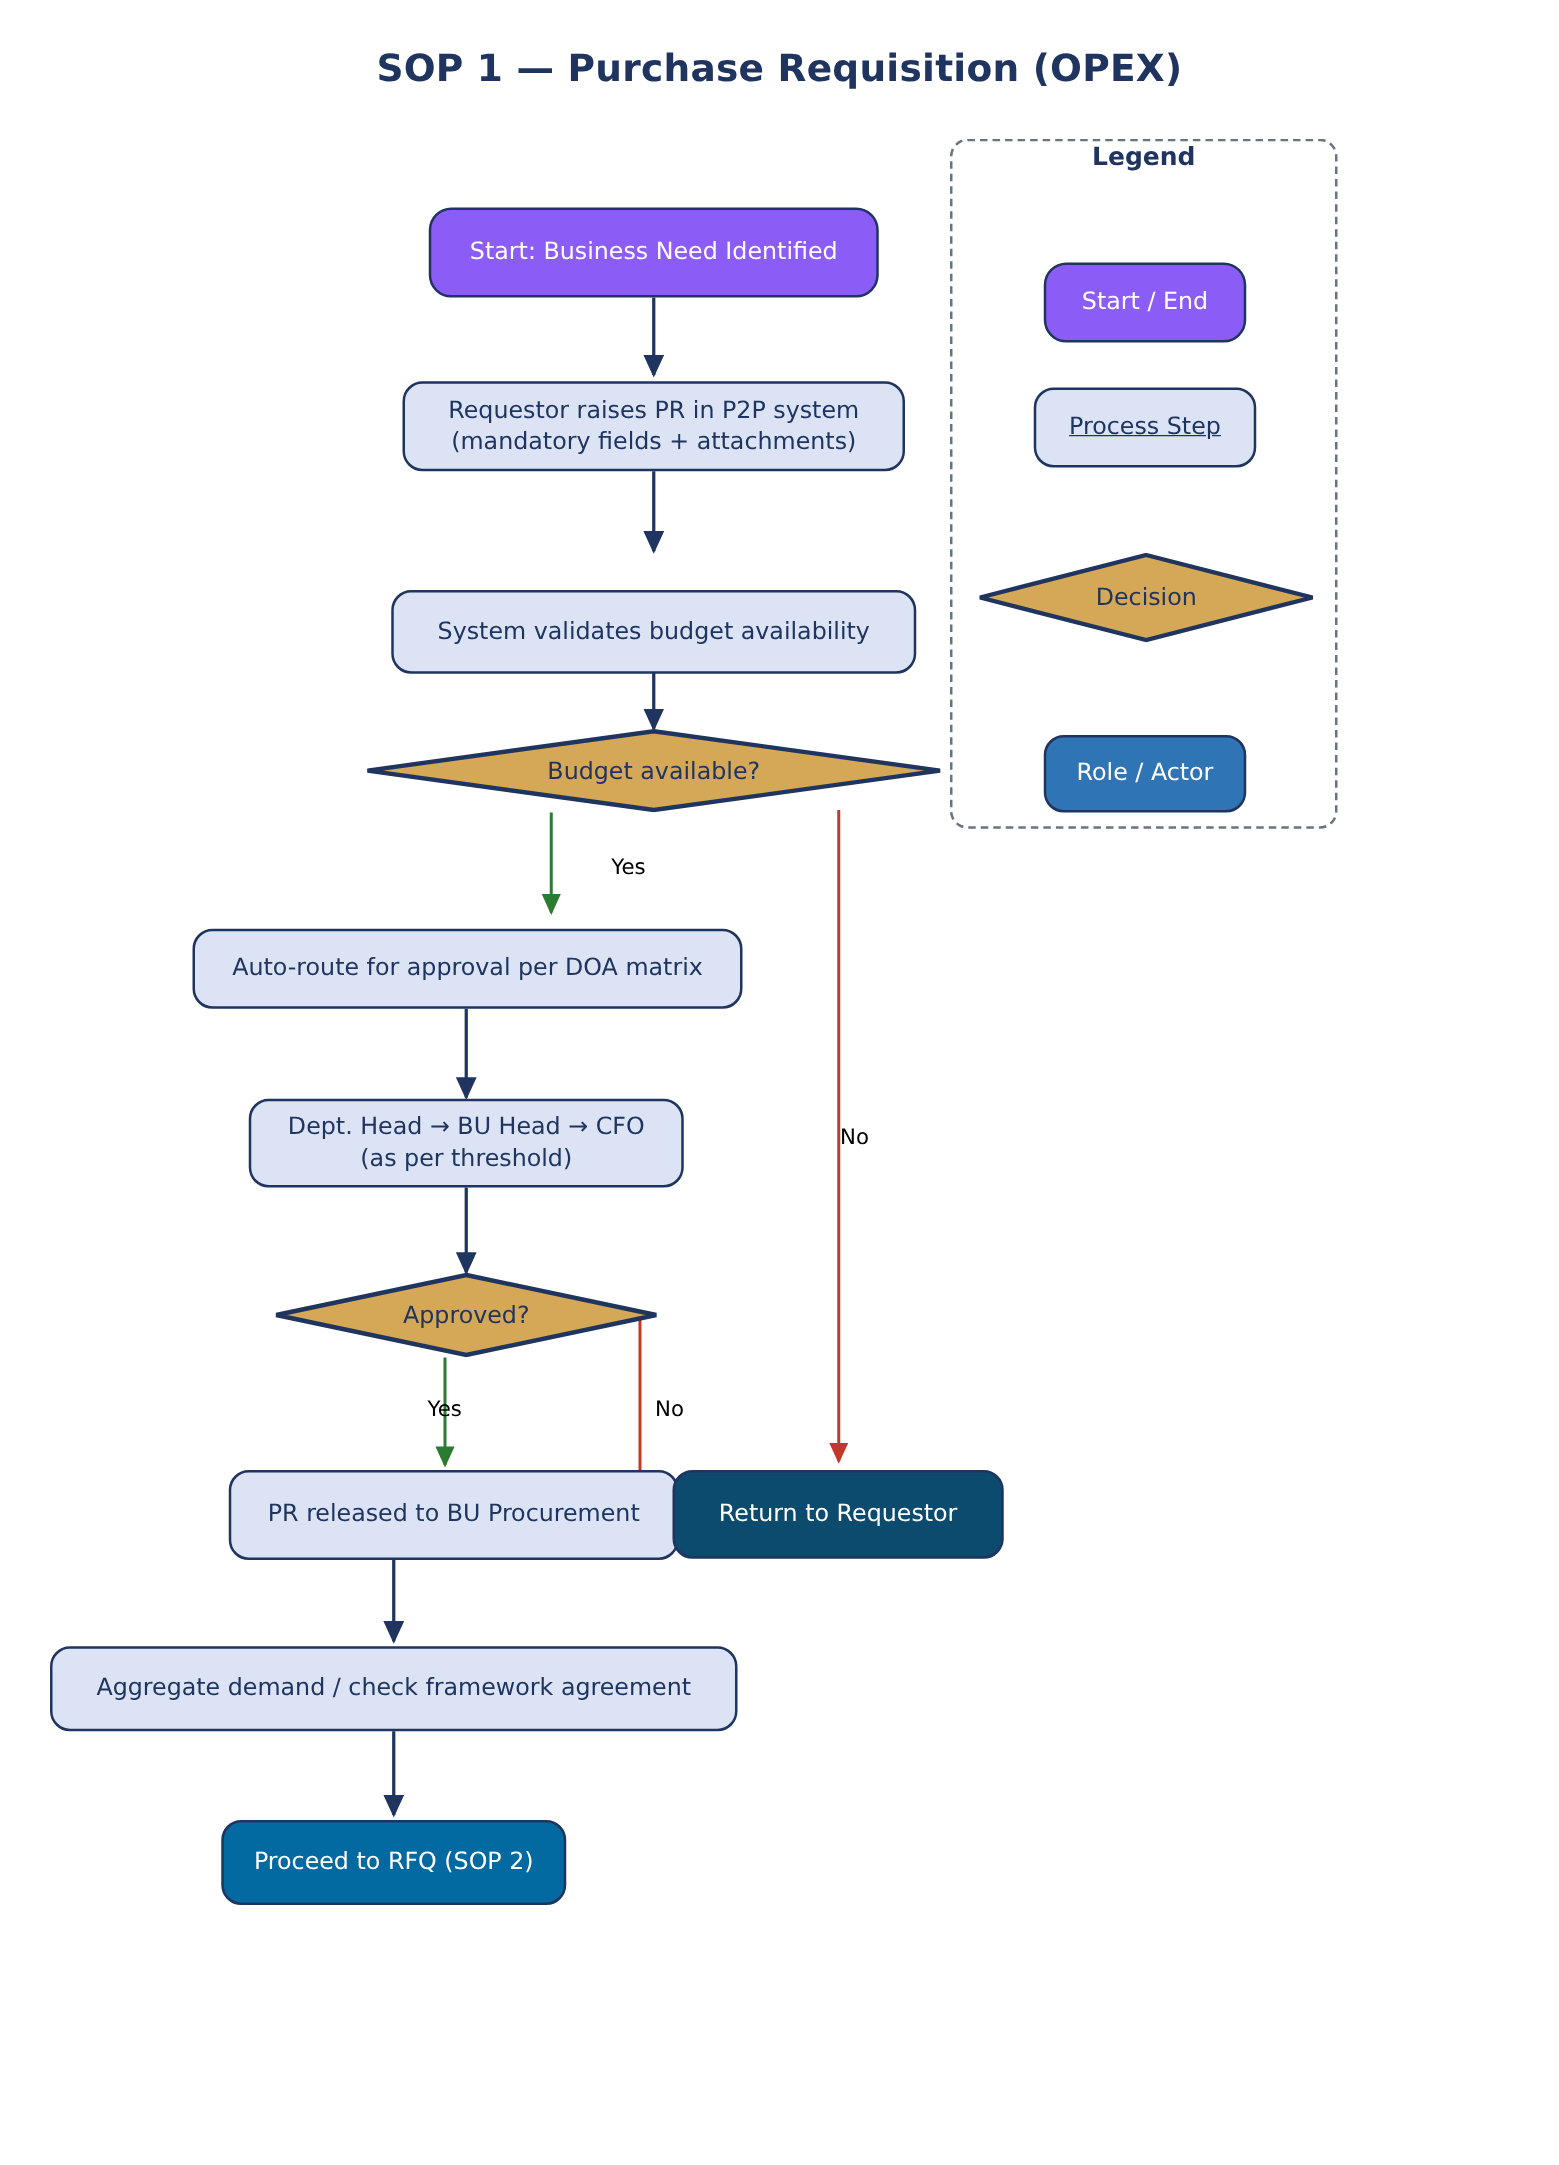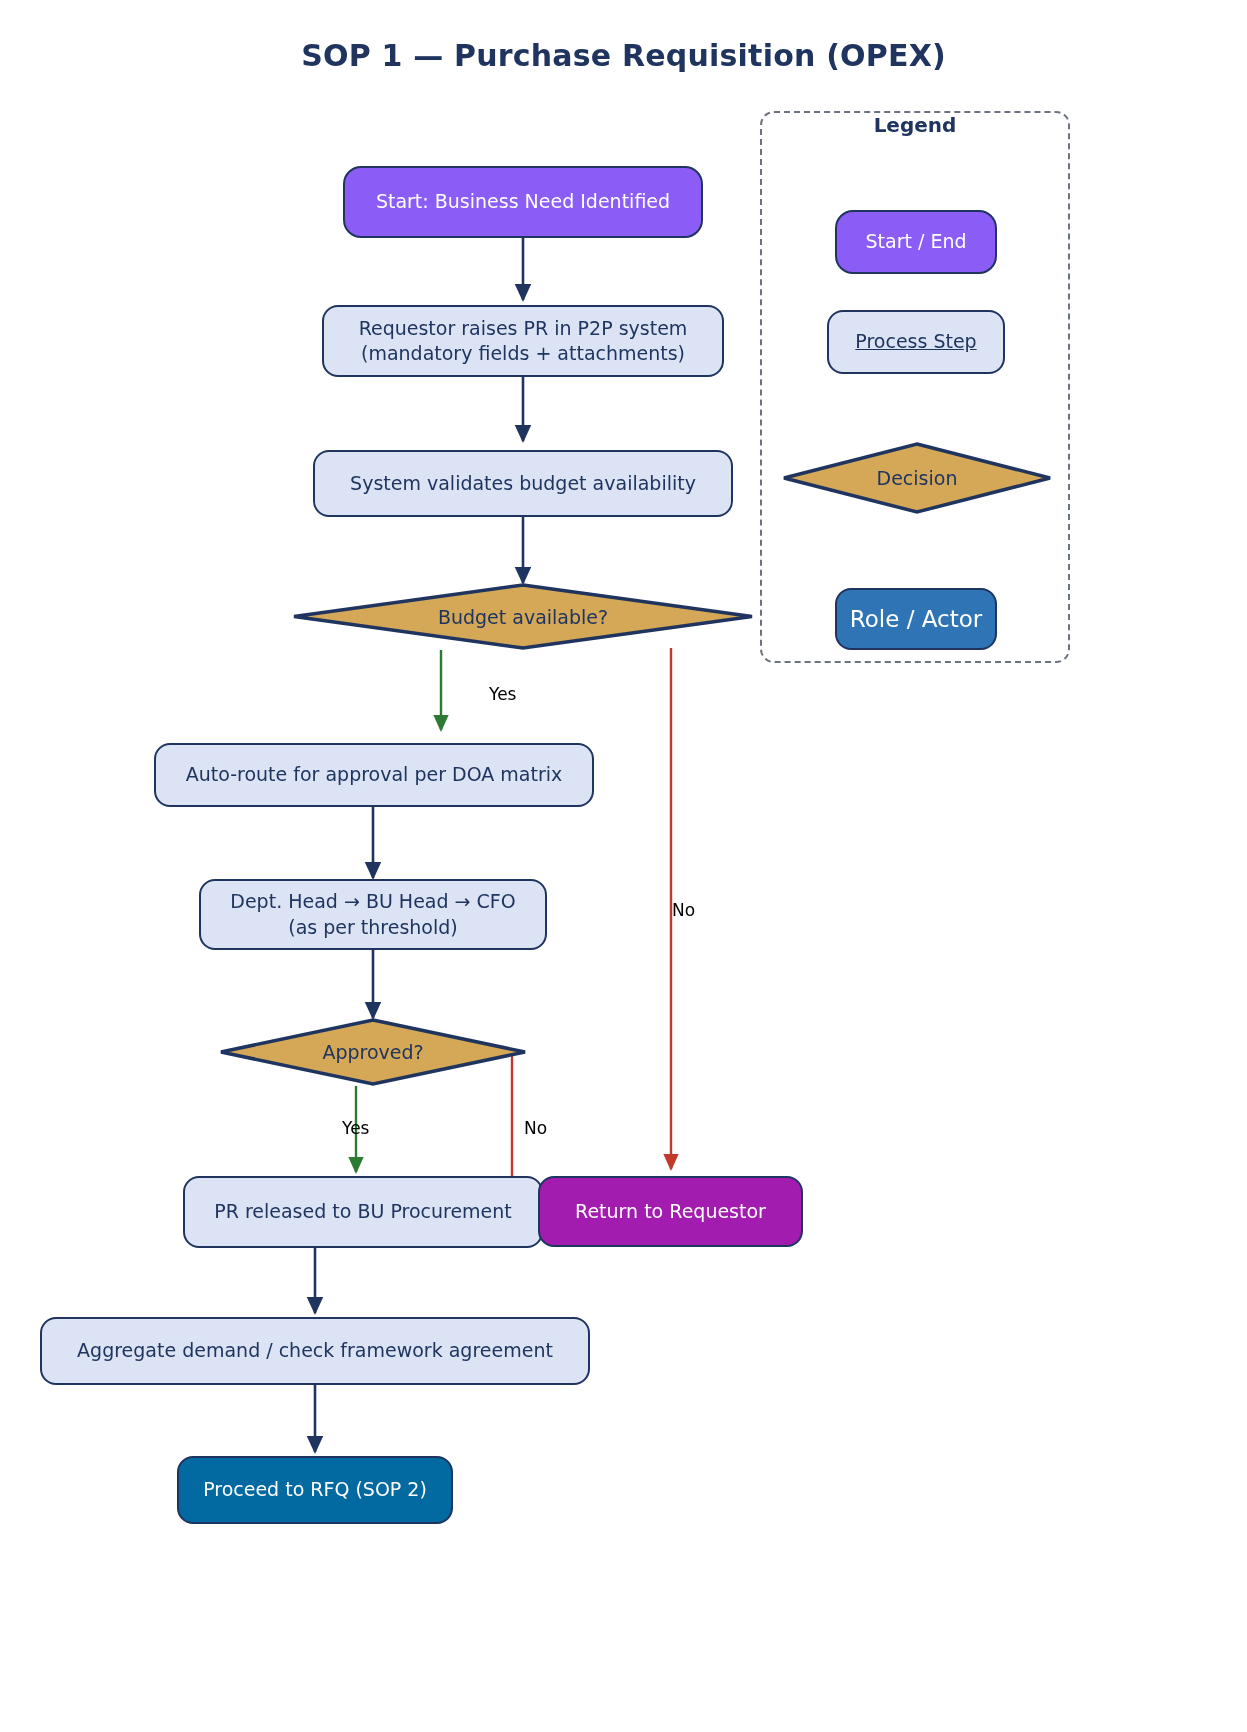--- a/index.html
+++ b/index.html
@@ -27,23 +27,23 @@
     line-height:1.32;
     white-space:pre-line;
     z-index:3;
   }
   .rounded{
     border-radius:16px;
     border:2.5px solid #1f3560;
   }
   .startend{background:#8b5cf6;color:#ffffff;font-size:19px;border-radius:18px;border:2.5px solid #1f3560;}
   .process{background:#dbe3f4;color:#1f3560;font-size:19px;}
-  .endbad{background:#a21caf;color:#ffffff;font-size:19px;border-radius:16px;border:2.5px solid #1f3560;}
+  .endbad{background:#0c4a6e;color:#ffffff;font-size:19px;border-radius:16px;border:2.5px solid #1f3560;}
   .endgood{background:#0369a1;color:#ffffff;font-size:19px;border-radius:16px;border:2.5px solid #1f3560;}
-  .roleactor{background:#2f74b5;color:#ffffff;font-size:23px;border-radius:16px;border:2.5px solid #1f3560;}
+  .roleactor{background:#2f74b5;color:#ffffff;font-size:19px;border-radius:16px;border:2.5px solid #1f3560;}
 
   .diamond-wrap{position:absolute;z-index:3;}
   .diamond-wrap svg{display:block;}
   .diamond-label{
     position:absolute;left:0;top:0;width:100%;height:100%;
     display:flex;align-items:center;justify-content:center;
     font-size:19px;color:#1f3560;text-align:center;
   }
 
   .legend-box{
@@ -117,21 +117,21 @@
 
   <div class="node startend" style="left:343px;top:166px;width:360px;height:72px;">
     <span>Start: Business Need Identified</span>
   </div>
 
   <div class="node rounded process" style="left:322px;top:305px;width:402px;height:72px;">
     <span>Requestor raises PR in P2P system
 (mandatory fields + attachments)</span>
   </div>
 
-  <div class="node rounded process" style="left:313px;top:450px;width:420px;height:67px;">
+  <div class="node rounded process" style="left:313px;top:472px;width:420px;height:67px;">
     <span>System validates budget availability</span>
   </div>
 
   <div class="diamond-wrap" style="left:292px;top:583px;width:462px;height:67px;">
     <svg width="462" height="67" viewBox="0 0 462 67">
       <polygon points="231,2 460,33.5 231,65 2,33.5" fill="#d4a857" stroke="#1f3560" stroke-width="3.5"></polygon>
     </svg>
     <div class="diamond-label">Budget available?</div>
   </div>
 

